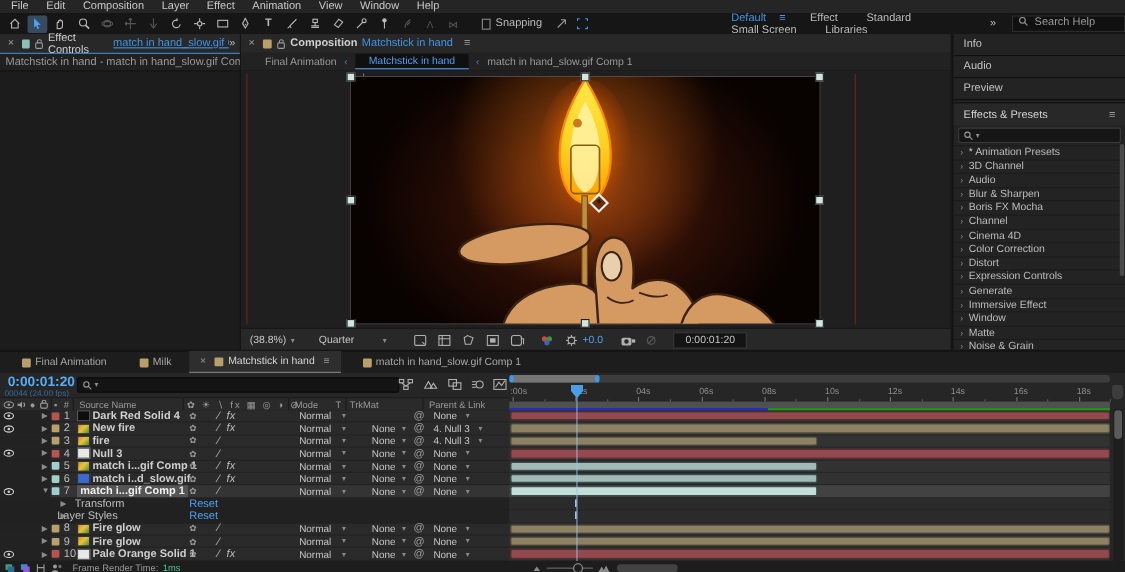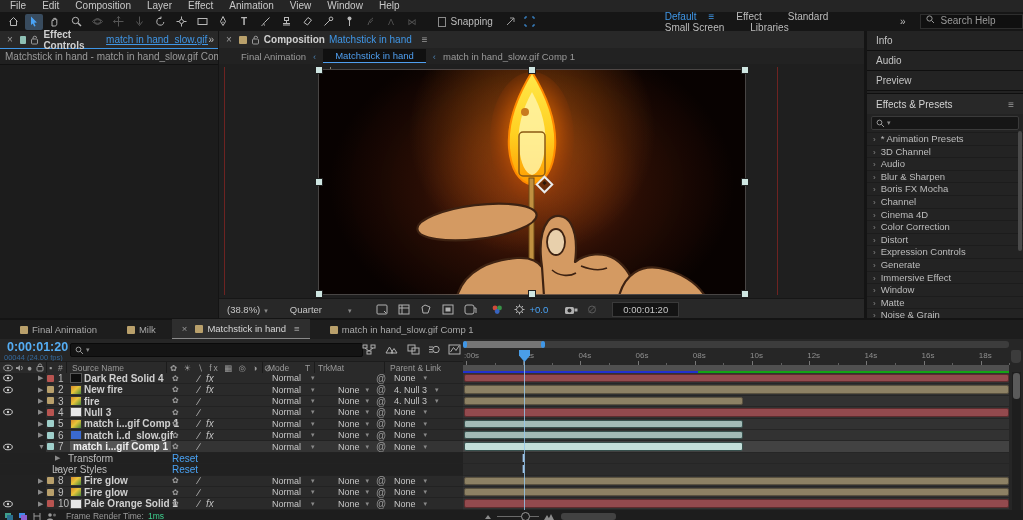--- a/index.html
+++ b/index.html
@@ -167,21 +167,21 @@
 <div class="abs panel" style="left:0;top:31px;width:218px;height:287px;background:#1c1c1c">
   <div style="height:17px;background:#282828;display:flex;align-items:center;padding:0 4px;border-bottom:1px solid #3f96e6">
     <span style="color:#9a9a9a;margin:0 3px">×</span>
     <span class="tabsq" style="background:#8fc0b4"></span>
     <span class="ic" style="margin-right:4px">
         <svg width="9" height="10">
           <rect x="1.5" y="4" width="6" height="5" rx="1" stroke="#9a9a9a" fill="none"></rect>
           <path d="M3,4 V3 a1.8,1.8 0 0 1 3.6,0" stroke="#9a9a9a" fill="none"></path>
         </svg>
       </span>
-    <span style="color:#d0d0d0;font-weight:bold;margin-right:4px">Effect Controls</span>
+    <span style="color:#d0d0d0;font-weight:normal;margin-right:4px">Effect Controls</span>
     <span style="color:#3f96e6;text-decoration:underline;white-space:nowrap;overflow:hidden;max-width:108px">match in hand_slow.gif Com</span>
     <span style="color:#bdbdbd;margin-left:auto">»</span>
   </div>
   <div style="height:15px;line-height:15px;padding-left:5px;color:#9a9a9a;background:#202020;border-bottom:1px solid #111;white-space:nowrap;overflow:hidden">Matchstick in hand - match in hand_slow.gif Comp 1</div>
 </div>
 
 <div class="abs panel" style="left:219px;top:31px;width:645px;height:287px;background:#1f1f1f">
   <div style="height:17px;background:#282828;display:flex;align-items:center;padding:0 4px">
     <span style="color:#9a9a9a;margin:0 3px">×</span>
     <span class="tabsq" style="background:#b9a06b"></span>

